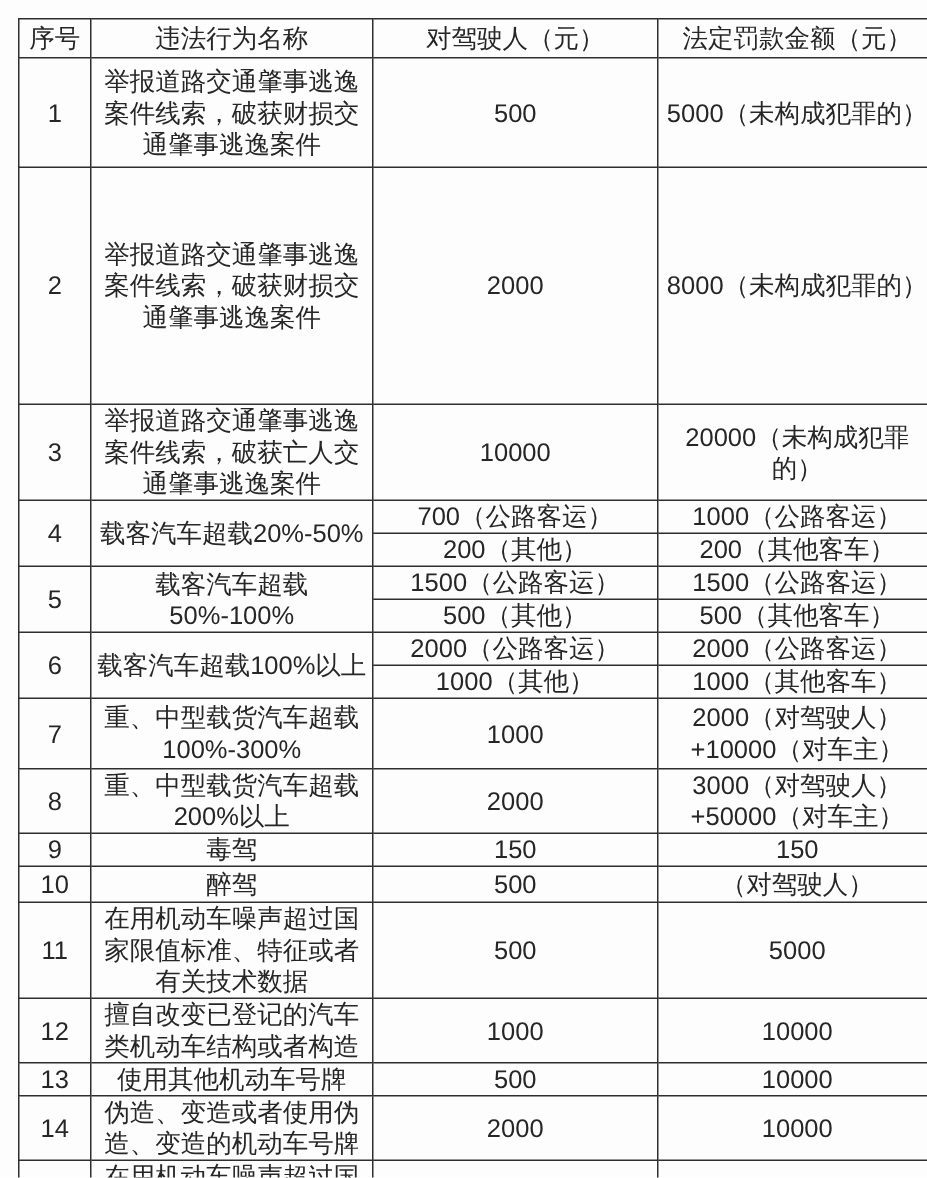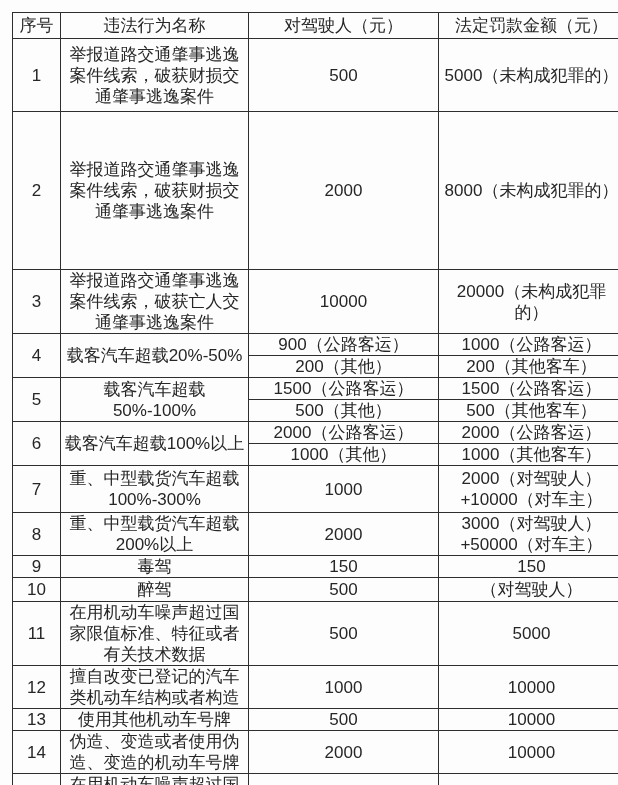--- a/index.html
+++ b/index.html
@@ -74,21 +74,21 @@
   <tr style="height:61px">
     <td>3</td>
     <td>举报道路交通肇事逃逸案件线索，破获亡人交通肇事逃逸案件</td>
     <td>10000</td>
     <td>20000（未构成犯罪的）</td>
   </tr>
 
   <tr style="height:22px">
     <td rowspan="2">4</td>
     <td rowspan="2">载客汽车超载20%-50%</td>
-    <td>900（公路客运）</td>
+    <td>700（公路客运）</td>
     <td>1000（公路客运）</td>
   </tr>
   <tr style="height:22px">
     <td>200（其他）</td>
     <td>200（其他客车）</td>
   </tr>
 
   <tr style="height:21px">
     <td rowspan="2">5</td>
     <td rowspan="2">载客汽车超载50%-100%</td>

